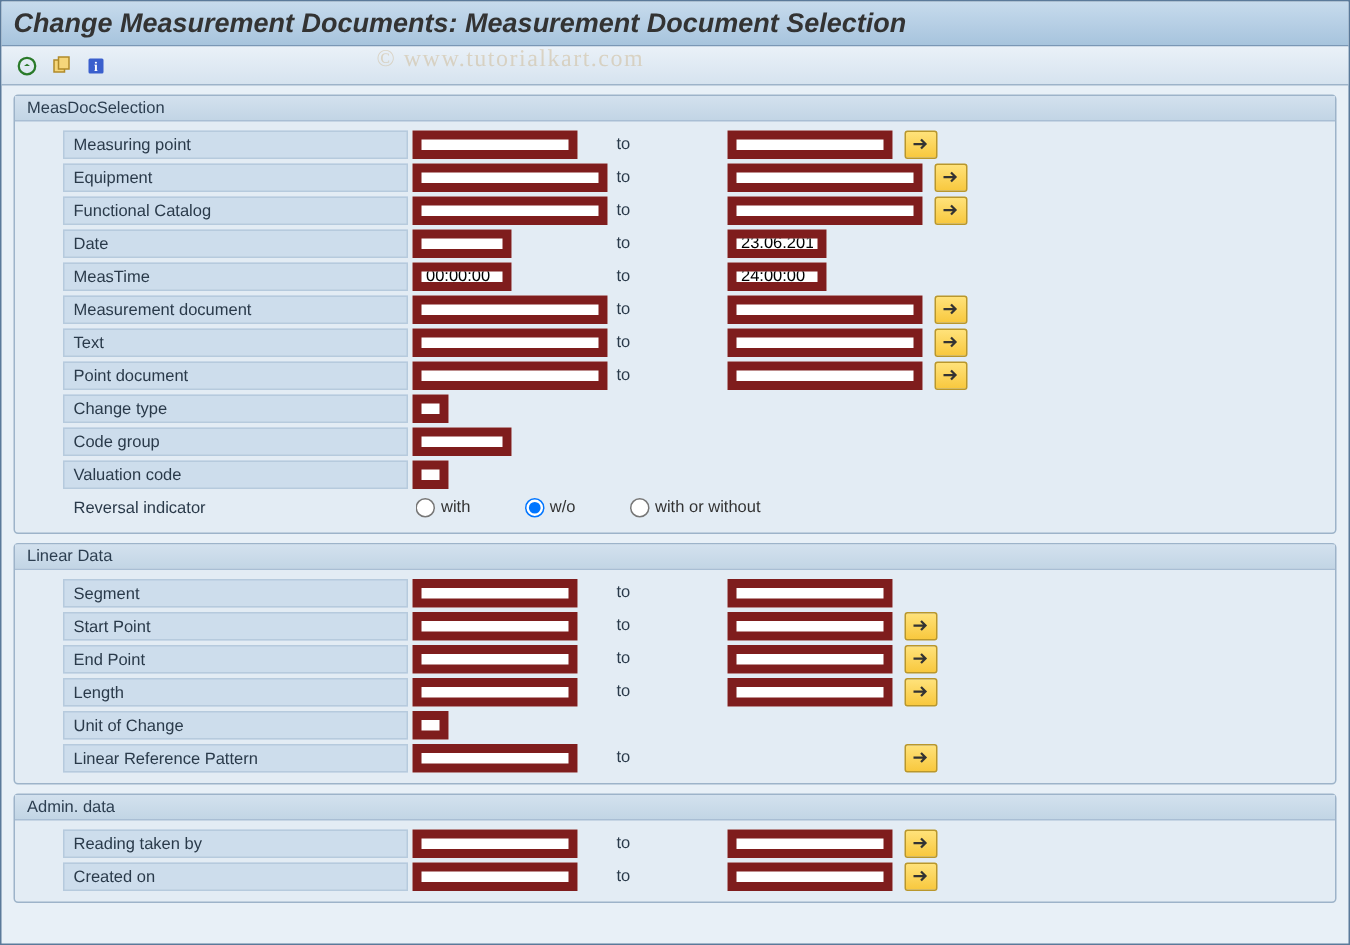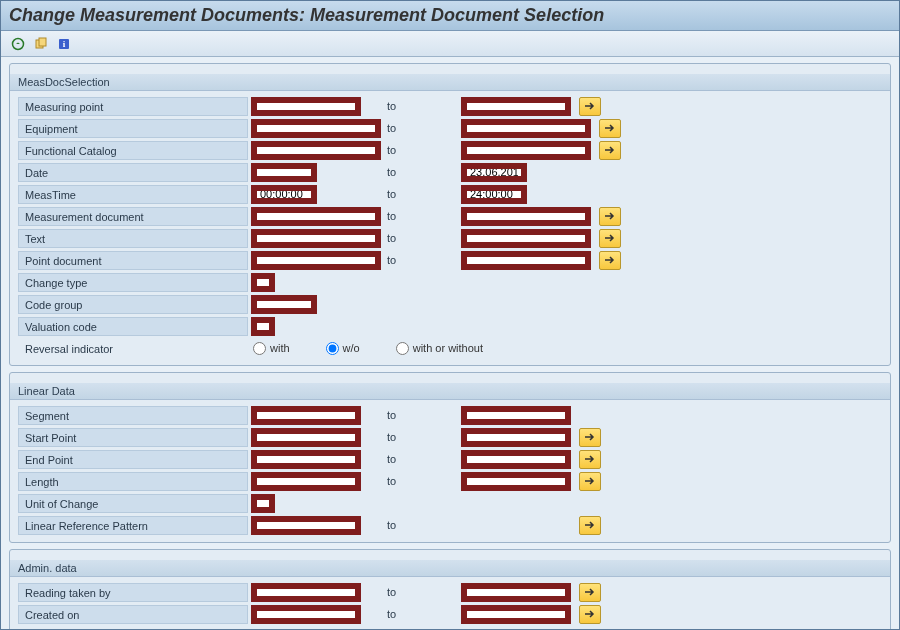--- a/index.html
+++ b/index.html
@@ -57,30 +57,30 @@
     background: #e3ecf4;
     border-radius: 3px;
     margin-bottom: 6px;
   }
   .group-header {
     background: linear-gradient(#d3e1ee, #c2d5e5);
     border-bottom: 1px solid #a9bed4;
     padding: 2px 8px;
     font-size: 11px;
     color: #2c3e50;
-    margin-top: 10px;
   }
   .group-body {
     padding: 4px 8px 6px 8px;
   }
   .row {
     display: flex;
     align-items: center;
     height: 22px;
     gap: 0;
+    margin-left: 24px;
   }
   .label {
     width: 230px;
     background: #cdddec;
     border: 1px solid #b6cadd;
     padding: 2px 6px;
     height: 19px;
     line-height: 15px;
     color: #2a3a4a;
     margin-right: 3px;
@@ -140,20 +140,21 @@
         <rect x="2" y="3" width="7" height="8" fill="#f5d67a" stroke="#b08a2a"></rect>
         <rect x="5" y="1" width="7" height="8" fill="#f5d67a" stroke="#b08a2a"></rect>
       </svg>
   </div>
   <div class="toolbar-btn">
     <svg width="14" height="14" viewBox="0 0 14 14">
         <rect x="2" y="2" width="10" height="10" fill="#3a5fcd" rx="1"></rect>
         <text x="7" y="10" text-anchor="middle" fill="#fff" font-size="9" font-weight="bold" font-family="Georgia">i</text>
       </svg>
   </div>
+  <div class="watermark">© www.tutorialkart.com</div>
 </div>
 
 <div class="content">
 
   <div class="group">
     <div class="group-header">MeasDocSelection</div>
     <div class="group-body">
       <div class="row">
         <div class="label">Measuring point</div>
         <input type="text" class="in-w1" value="" style="">

